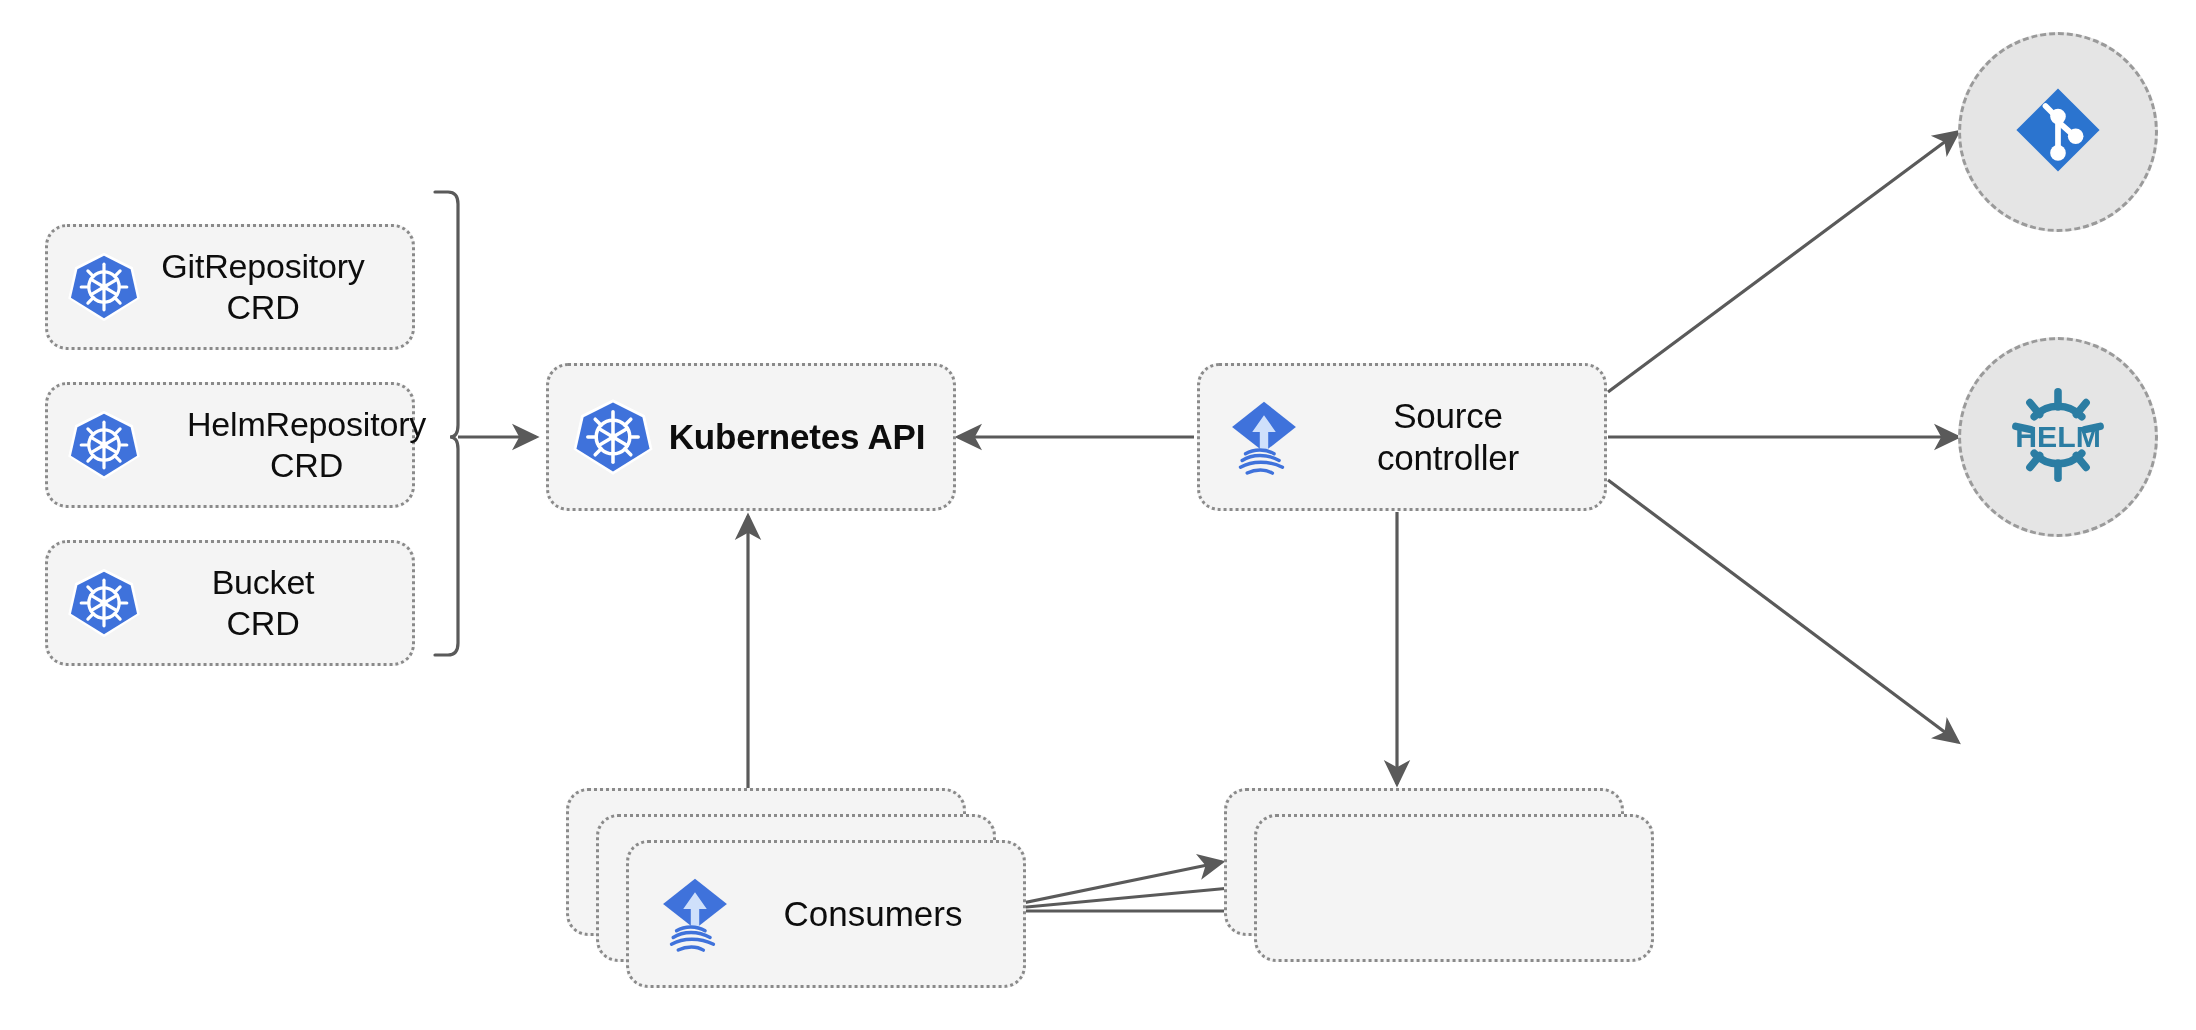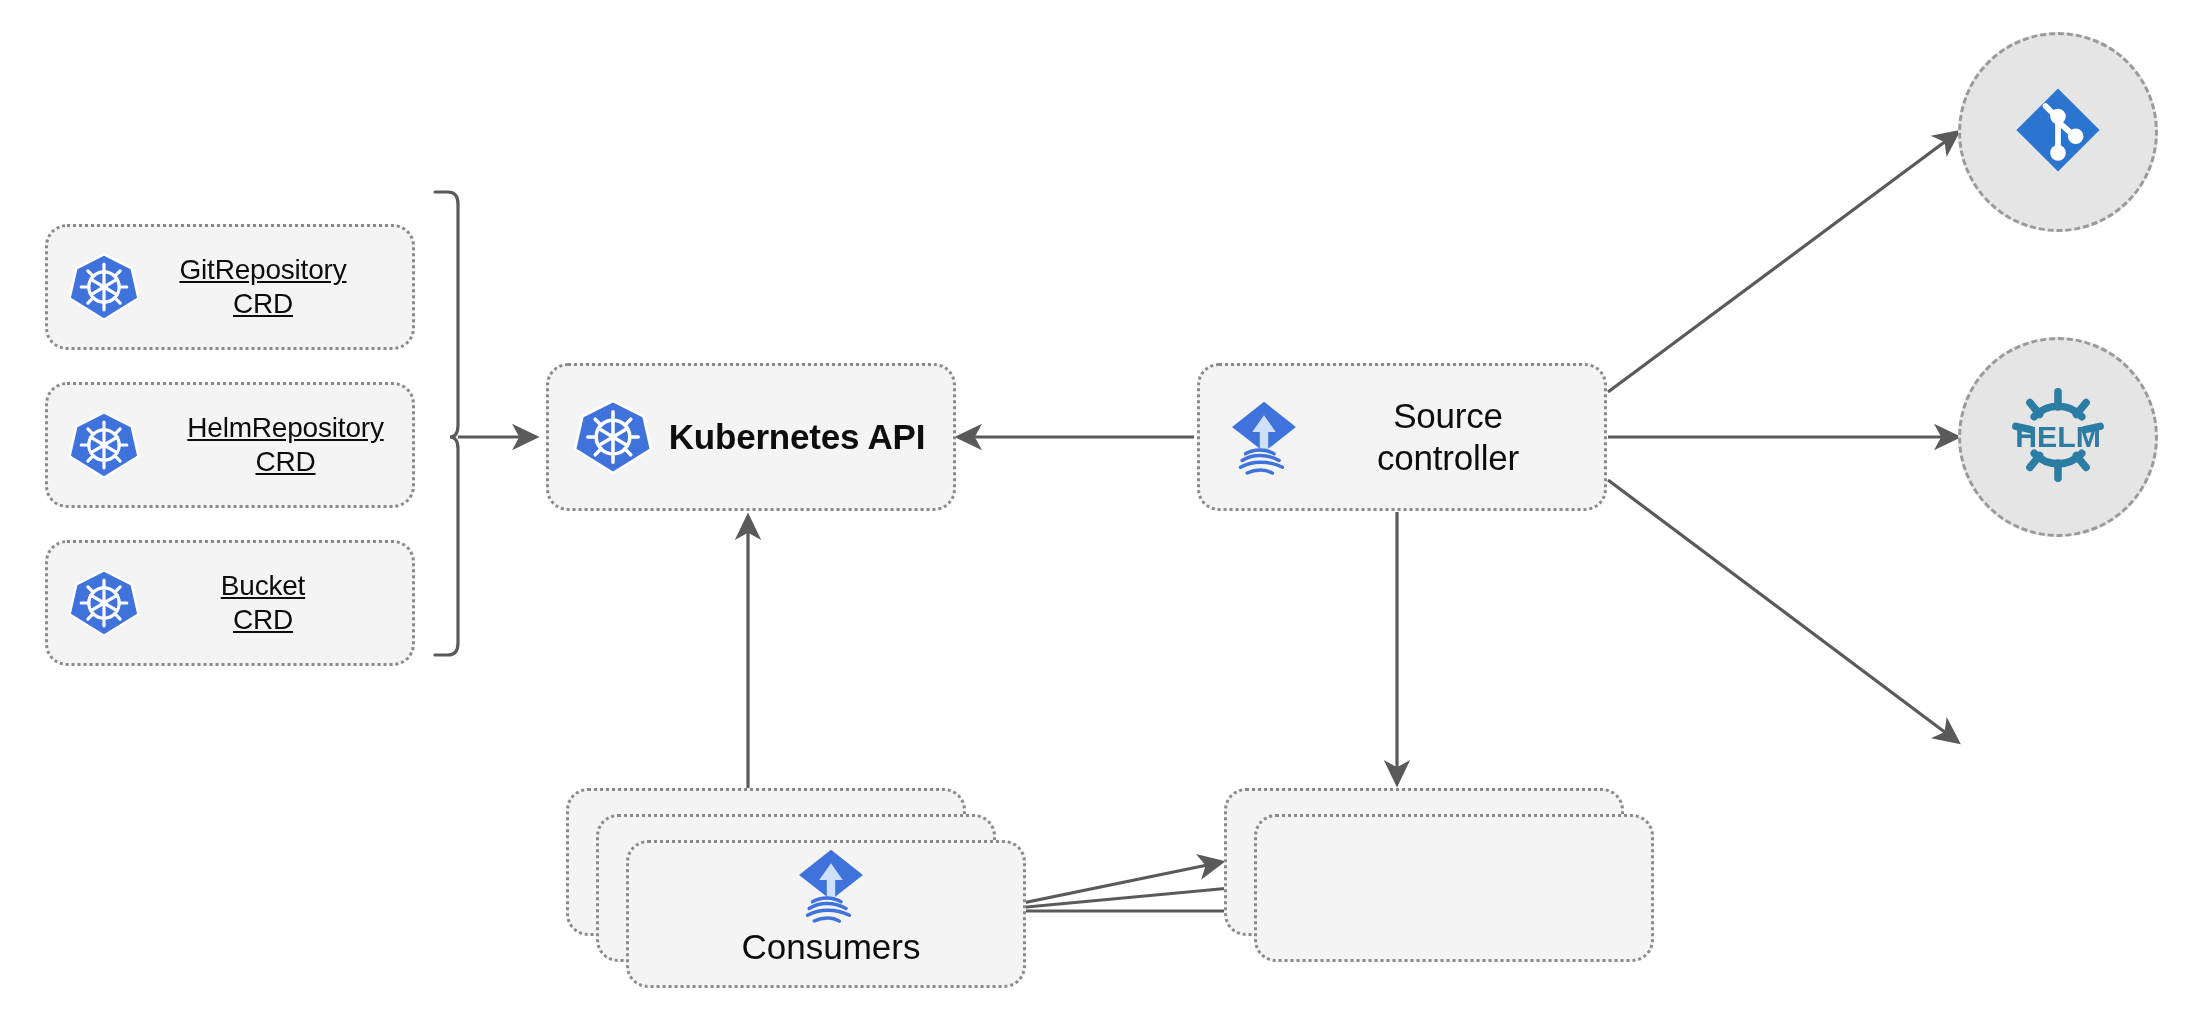--- a/index.html
+++ b/index.html
@@ -45,39 +45,38 @@
   }
 
   
   .crd {
     width: 370px;
     height: 126px;
     left: 45px;
     padding: 0 16px 0 18px;
   }
   .crd .icon { width: 76px; height: 76px; }
-  .crd .label { font-size: 28px; padding-right: 12px; text-decoration: underline; }
+  .crd .label { font-size: 34px; padding-right: 12px; }
 
   
   .mid {
     width: 410px;
     height: 148px;
     padding: 0 14px 0 22px;
   }
   .mid .icon { width: 84px; height: 84px; }
   .mid .label { font-size: 35px; }
 
   
   .stackcard {
     position: absolute;
     box-sizing: border-box;
     background: #f4f4f4;
     border: 3px dotted #8a8a8a;
     border-radius: 22px;
-    flex-direction: column;
   }
   .stackfront {
     display: flex;
     align-items: center;
     padding: 0 14px 0 24px;
   }
   .stackfront .icon { width: 84px; height: 84px; flex: 0 0 auto;
                       display:flex; align-items:center; justify-content:center; }
   .stackfront .label { flex: 1 1 auto; text-align: center; font-size: 35px; color:#0d0d0d; }
 

